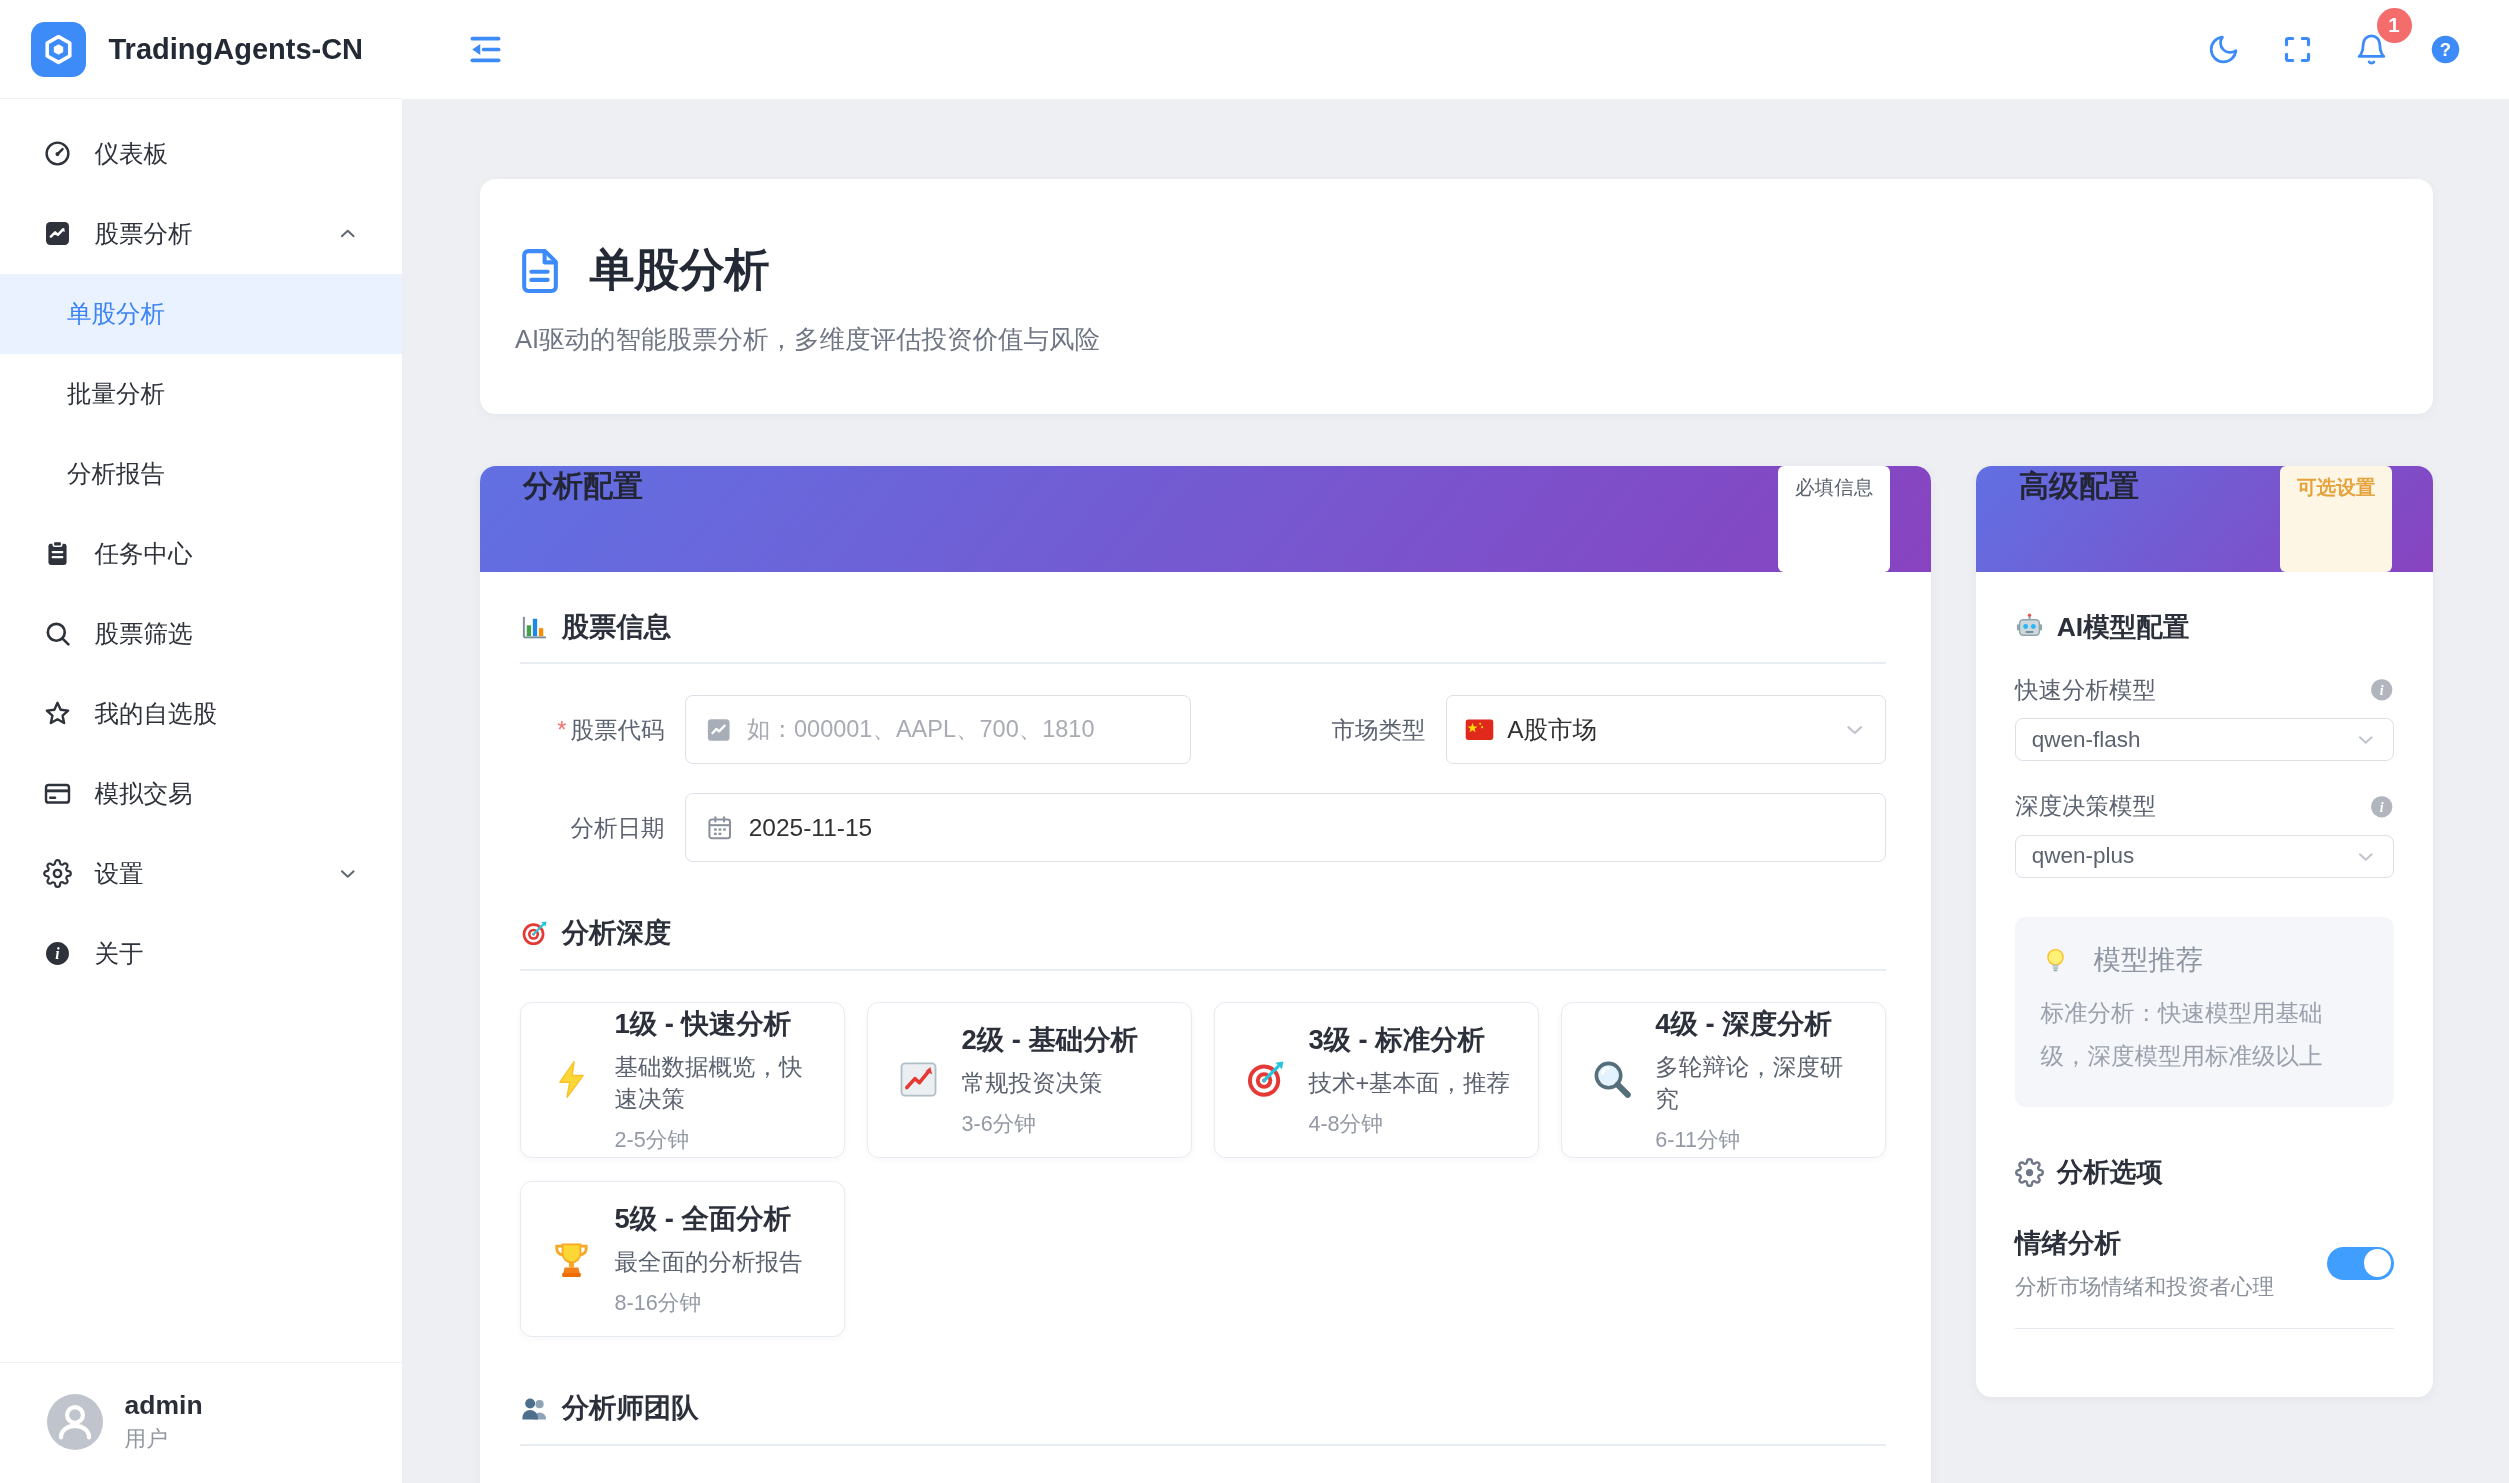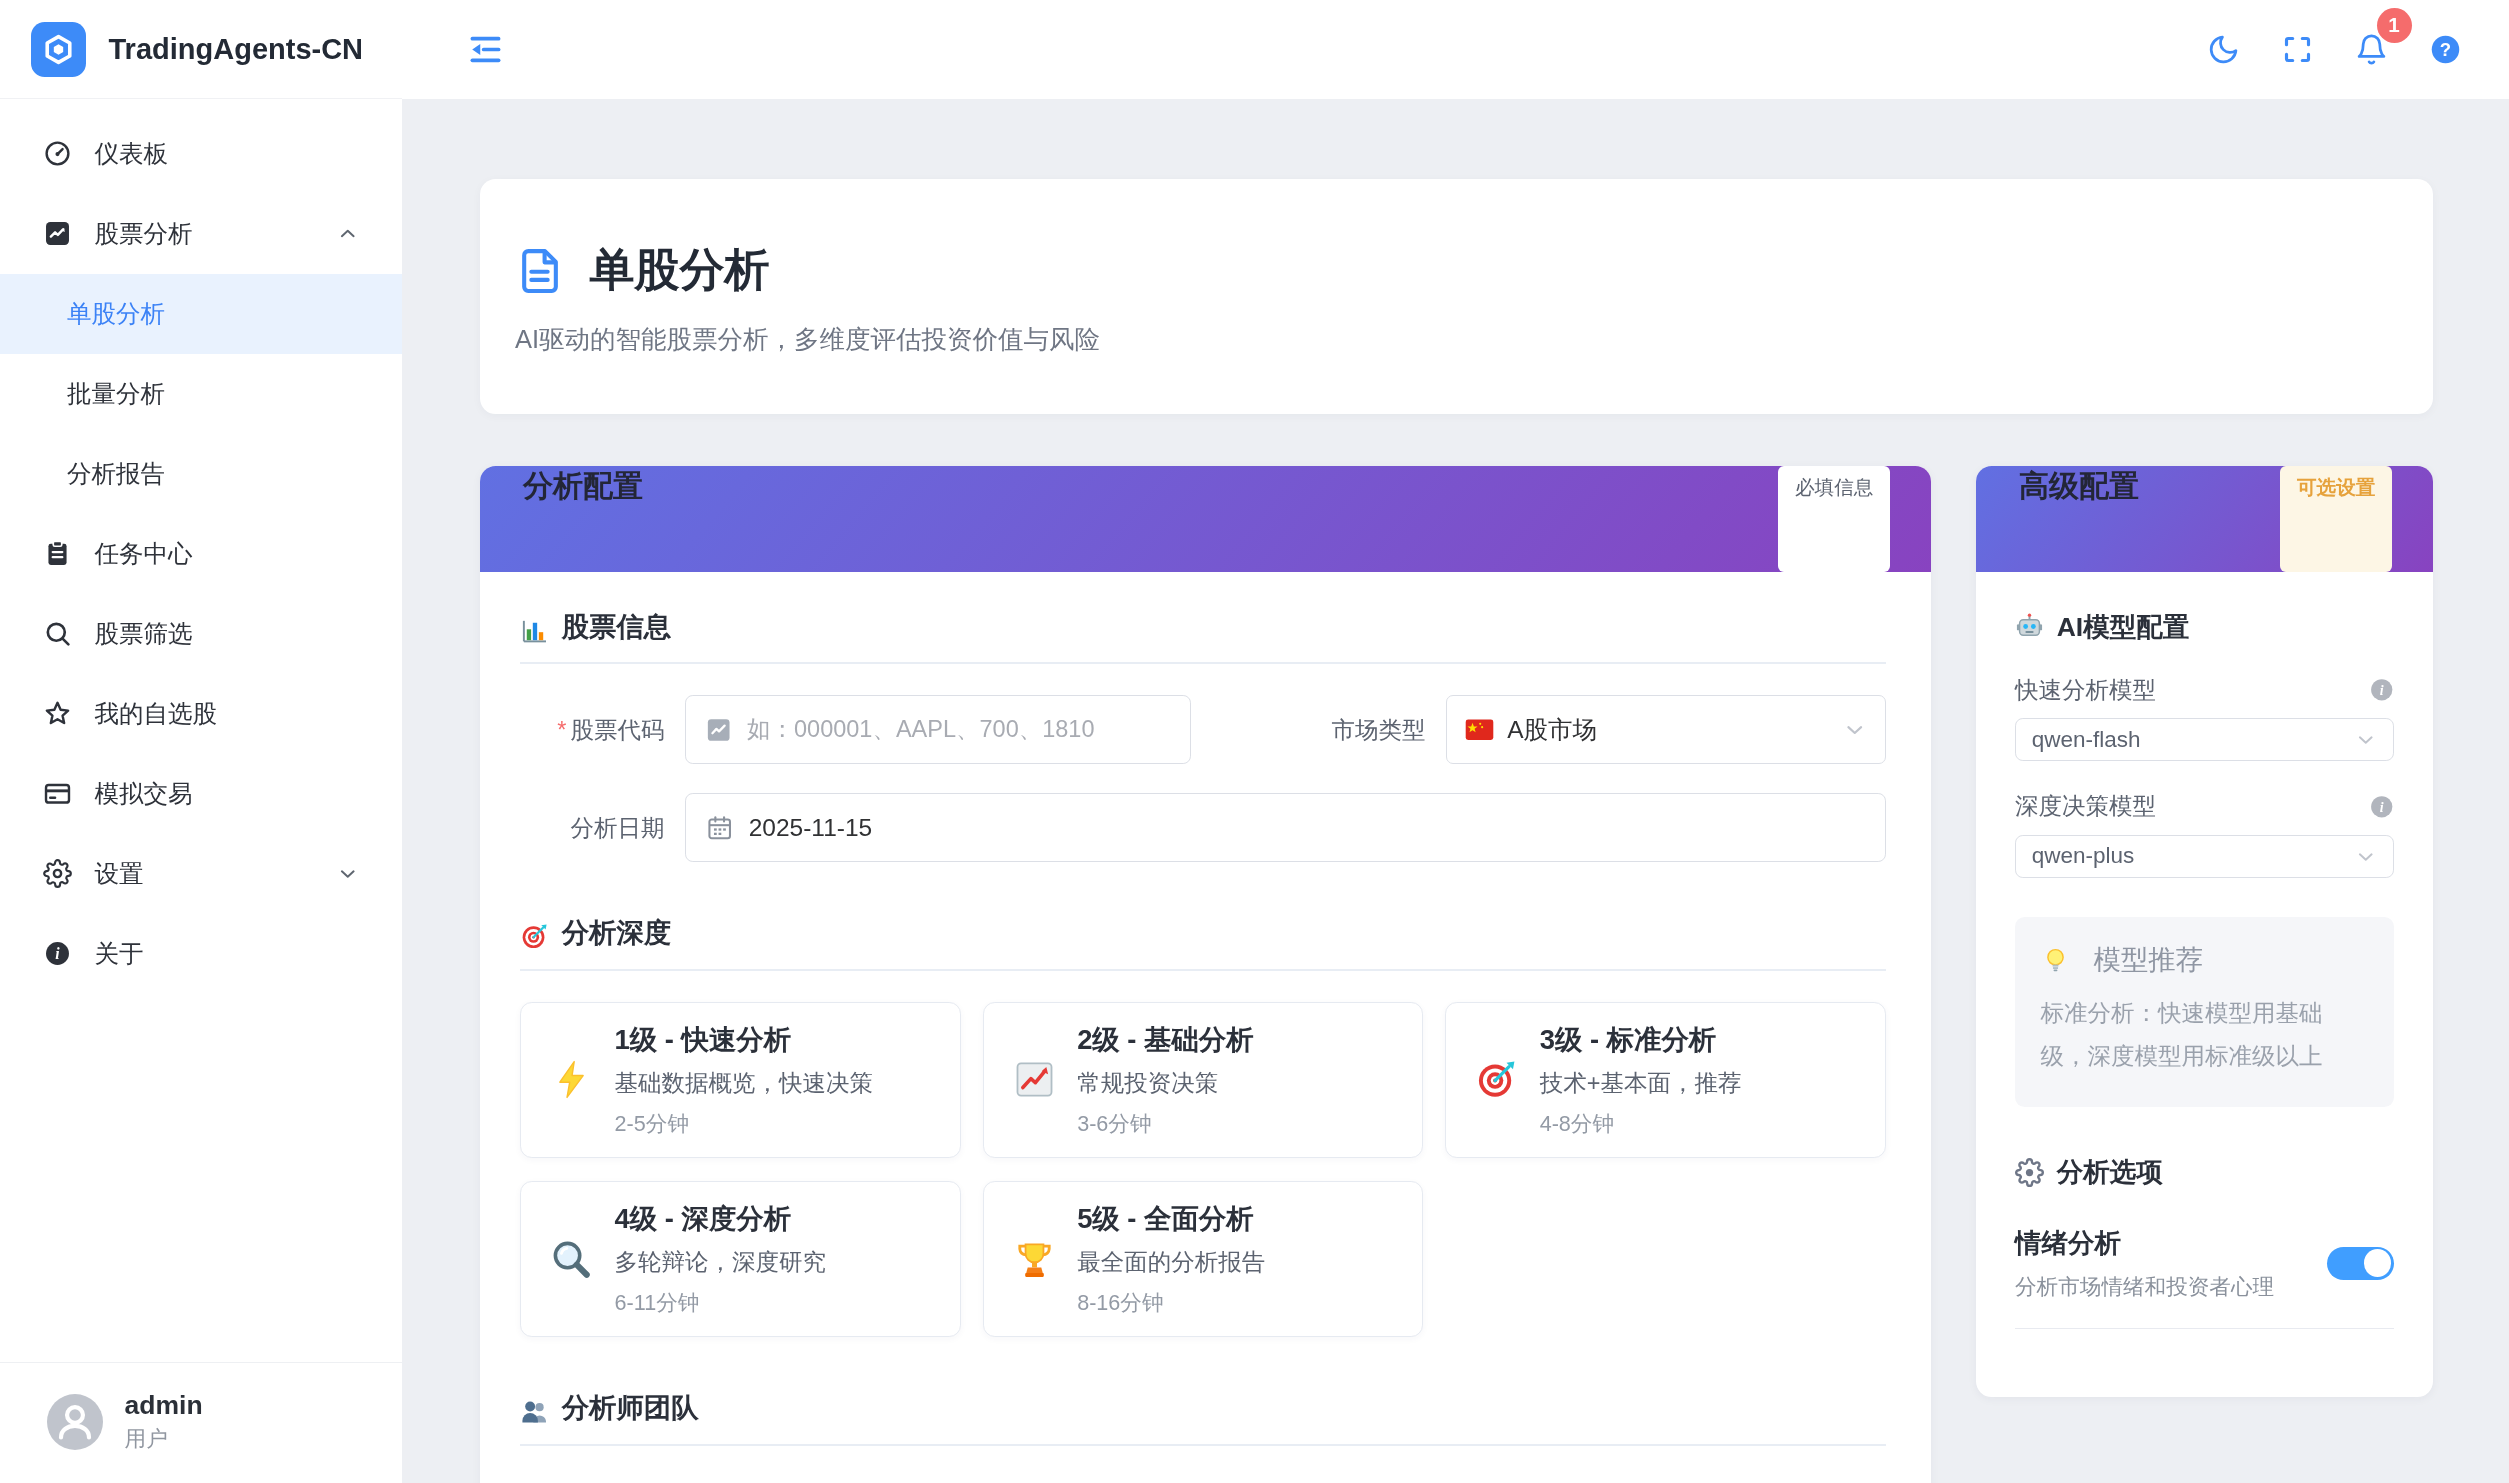--- a/index.html
+++ b/index.html
@@ -45,40 +45,40 @@
 .panel{background:#fff;border-radius:15.7px;overflow:hidden;box-shadow:0 2px 9.8px rgba(30,40,70,.05)}
 .panel.left{width:1451px}
 .panel.right{width:457px}
 .panel-head{height:106px;background:linear-gradient(130deg,var(--gradient-start,#6170e2) 0%,var(--gradient-end,#8843c0) 100%);display:flex;justify-content:space-between;padding:0 41px 0 43px}
 .panel-head h2{font-size:30px;font-weight:700;color:#232637}
 .badge-req{background:#fff;color:#5c6370;font-size:19.6px;padding:8.8px 16.7px;border-radius:5.9px;font-weight:500}
 .badge-opt{background:var(--badge-optional-bg,#fdf6e5);color:var(--badge-optional-text,#e6a23c);font-size:19.6px;padding:8.8px 16.7px;border-radius:5.9px;font-weight:600}
 
 
 .pb-left{padding:37px 45px 59px 40px}
-.sec-head{display:flex;align-items:flex-end;gap:12.7px;font-size:27.4px;font-weight:700;color:#2b303a;padding-bottom:17.6px;border-bottom:2px solid #e8edf4}
+.sec-head{display:flex;align-items:center;gap:12.7px;font-size:27.4px;font-weight:700;color:#2b303a;padding-bottom:17.6px;border-bottom:2px solid #e8edf4}
 .sec-icon{width:29px;height:29px;display:flex;flex:none}
 .sec-gap{margin-top:53px}
 .form{margin-top:31px}
 .form-row{display:flex;align-items:center}
 .form-row + .form-row{margin-top:29px}
 .flabel{width:165px;text-align:right;font-size:23.5px;color:#5c6370;padding-right:20.6px;flex:none}
 .flabel-mid{width:255px;text-align:right;font-size:23.5px;color:#5c6370;padding-right:20.6px;flex:none}
 .star{color:#f56c6c;margin-right:3.9px}
 .input-wrap{position:relative;width:506px;height:69px;flex:none}
 .input-wrap input{width:100%;height:100%;border:1px solid #dcdfe6;border-radius:7.8px;padding:0 19.6px 0 61px;font-size:23.5px;color:#303133;outline:none;font-family:inherit;background:#fff}
 .input-wrap input::placeholder{color:#a8abb2}
 .in-icon{position:absolute;left:19.6px;top:50%;transform:translateY(-50%);width:27.4px;height:27.4px;display:flex}
 .select{flex:1;height:69px;border:1px solid #dcdfe6;border-radius:7px;display:flex;align-items:center;padding:0 17.6px;gap:13.7px;font-size:24.5px;color:#303133;cursor:pointer;background:#fff}
 .chev{margin-left:auto;width:25.5px;height:25.5px;display:flex;flex:none}
 .flag{width:29px;height:21.6px;display:flex;flex:none}
 .fake-date{flex:1;height:69px;border:1px solid #dcdfe6;border-radius:7.8px;display:flex;align-items:center;gap:15.7px;padding:0 19.6px;font-size:24.5px;color:#303133;cursor:pointer;background:#fff}
 .cal-icon{width:27.4px;height:27.4px;display:flex;flex:none}
 
-.cards{display:grid;grid-template-columns:repeat(3,1fr);gap:23.5px 21.6px;margin-top:31px}
+.cards{display:grid;grid-template-columns:repeat(4,1fr);gap:23.5px 21.6px;margin-top:31px}
 .dcard{border:1.5px solid #e6eaf1;border-radius:11.8px;height:156px;display:flex;align-items:center;gap:21.6px;padding:0 19.6px 0 29px;box-shadow:0 2px 7.8px rgba(40,60,100,.04);cursor:pointer;background:#fff}
 .cicon{width:43px;height:43px;flex:none;display:flex}
 .dcard h4{font-size:27.4px;font-weight:700;color:#2b303a}
 .cdesc{font-size:23.5px;color:#5c6370;margin-top:8.8px}
 .ctime{font-size:21.6px;color:#939aa5;margin-top:9.8px}
 
 
 .pb-right{padding:37px 39px 39px}
 .rsec-head{display:flex;align-items:center;gap:12.7px;font-size:26.5px;font-weight:700;color:#2b303a}
 .rfield{margin-top:29px}

